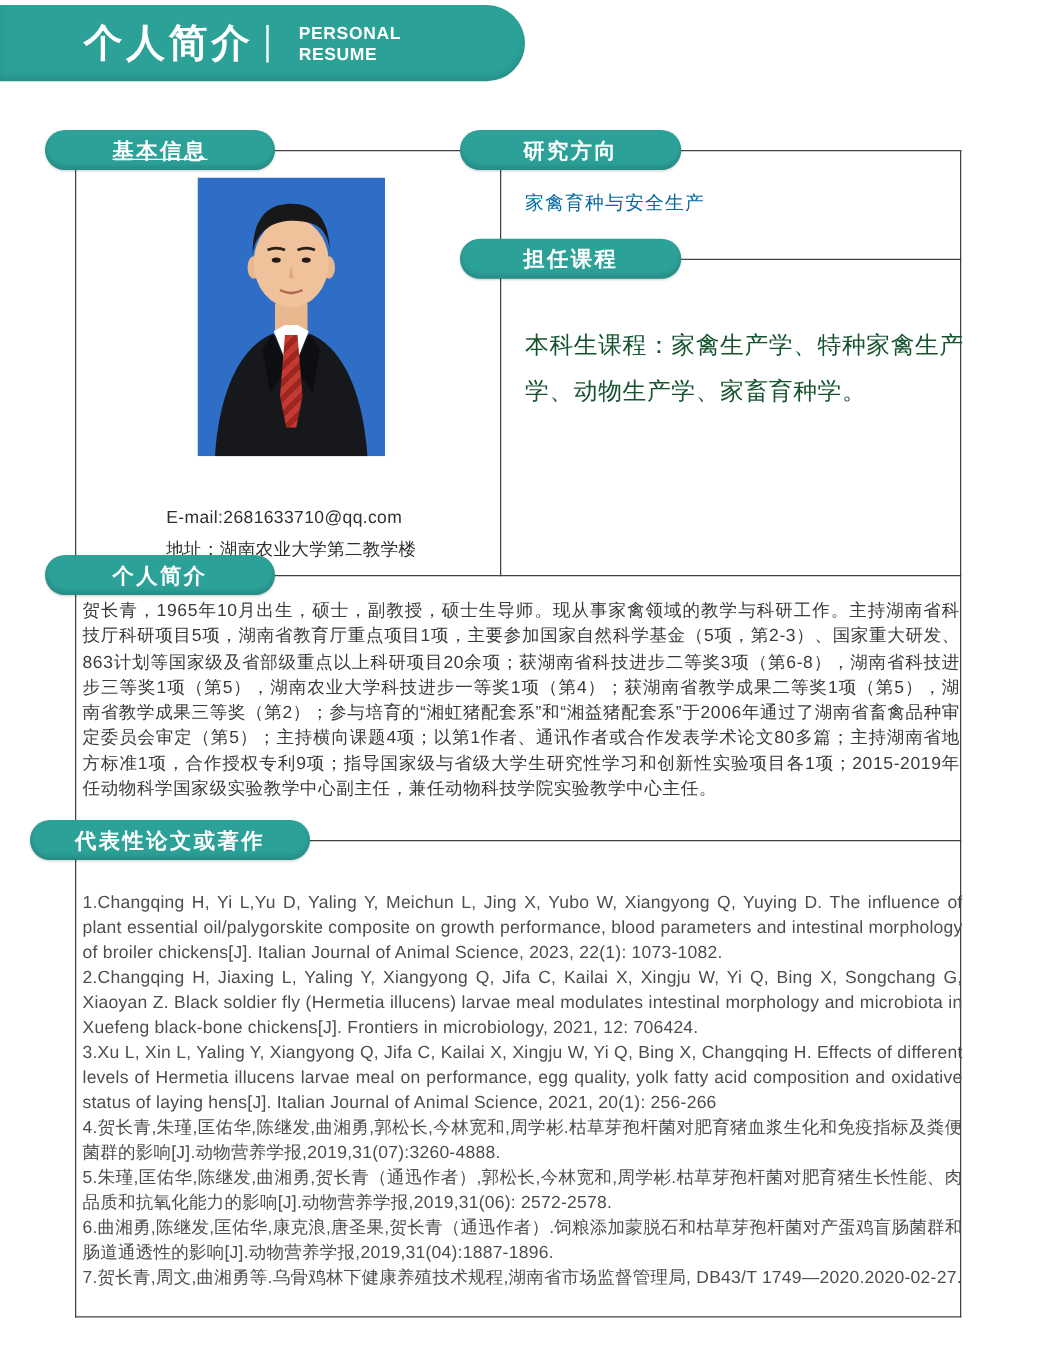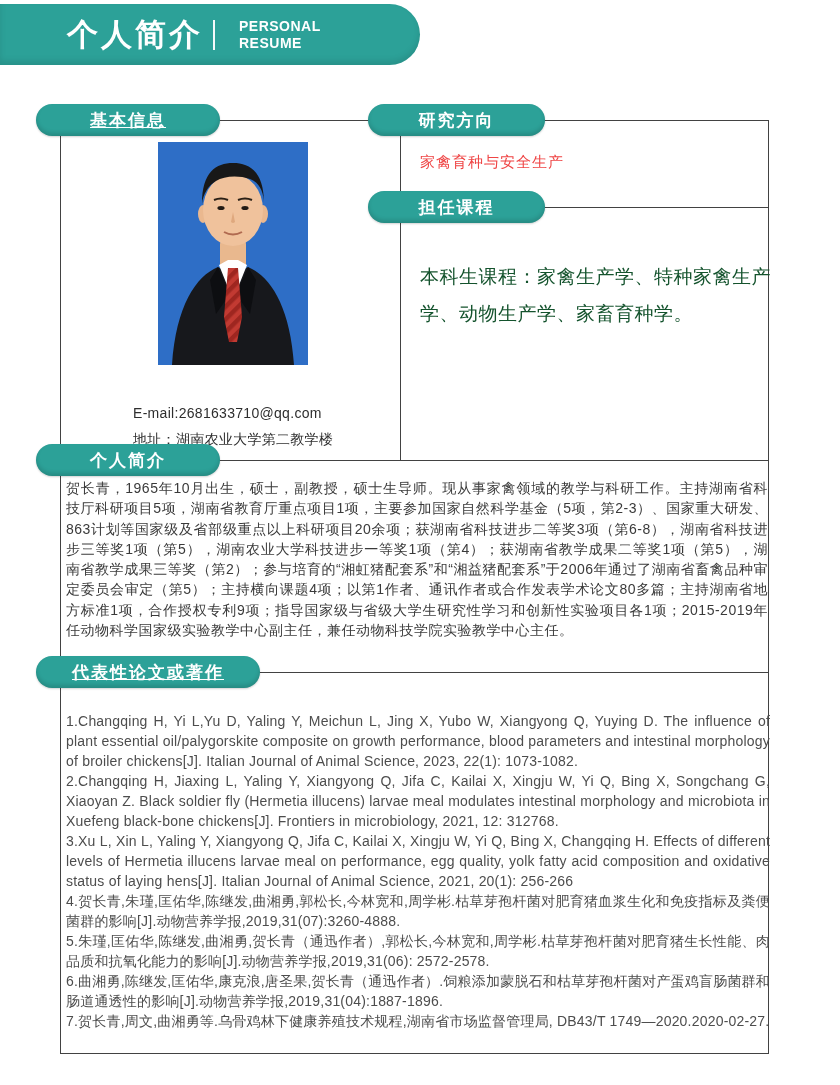--- a/index.html
+++ b/index.html
@@ -29,29 +29,29 @@
   .badge{
     position:absolute;height:32px;background:var(--teal,#2CA198);
     border-radius:16px;color:#fff;font-size:17px;font-weight:bold;letter-spacing:2px;
     display:flex;align-items:center;justify-content:center;z-index:5;
     box-shadow:inset 0 -3px 4px rgba(0,0,0,.14), 0 1px 2px rgba(0,0,0,.18);
   }
   .badge-basic   {left:36px; top:104px;width:184px;text-decoration:underline;}
   .badge-research{left:368px;top:104px;width:177px;}
   .badge-courses {left:368px;top:191px;width:177px;}
   .badge-profile {left:36px; top:444px;width:184px;}
-  .badge-pubs    {left:36px; top:656px;width:224px;text-decoration:underline;}
+  .badge-pubs    {left:24px; top:656px;width:224px;}
   
   .photo{position:absolute;left:158px;top:142px;width:150px;height:223px;z-index:2;}
   .photo svg{display:block;width:100%;height:100%;}
   .photo-bg{fill:var(--photoBlue,#2E6EC6);}
   
   .contact{position:absolute;left:133px;top:400px;font-size:14px;color:#2e2e2e;z-index:2;}
   .contact div{height:26px;line-height:26px;letter-spacing:.3px;}
-  .research-text{position:absolute;left:420px;top:153px;font-size:15px;color:#ef4444;z-index:2;letter-spacing:1px;text-align:right;}
+  .research-text{position:absolute;left:420px;top:153px;font-size:15px;color:#0369a1;z-index:2;letter-spacing:1px;text-align:right;}
   .courses-text{position:absolute;left:420px;top:258px;width:356px;font-size:19px;
     line-height:37px;color:#14532d;z-index:2;letter-spacing:.5px;}
   .courses-text p{margin:0;}
   .profile-text{
     position:absolute;left:66px;top:478px;width:702px;font-size:14px;line-height:20.3px;
     color:#3a3a3a;text-align:justify;z-index:2;letter-spacing:.5px;
   }
   .pubs{
     position:absolute;left:66px;top:691px;width:704px;font-size:14px;line-height:20px;
     color:#4d4d4d;text-align:justify;z-index:2;letter-spacing:.2px;margin-top:20px;
@@ -133,19 +133,19 @@
 <div class="research-text">家禽育种与安全生产</div>
 
 <div class="courses-text">
   <p>本科生课程：家禽生产学、特种家禽生产学、动物生产学、家畜育种学。</p>
 </div>
 
 <div class="profile-text">贺长青，1965年10月出生，硕士，副教授，硕士生导师。现从事家禽领域的教学与科研工作。主持湖南省科技厅科研项目5项，湖南省教育厅重点项目1项，主要参加国家自然科学基金（5项，第2-3）、国家重大研发、863计划等国家级及省部级重点以上科研项目20余项；获湖南省科技进步二等奖3项（第6-8），湖南省科技进步三等奖1项（第5），湖南农业大学科技进步一等奖1项（第4）；获湖南省教学成果二等奖1项（第5），湖南省教学成果三等奖（第2）；参与培育的“湘虹猪配套系”和“湘益猪配套系”于2006年通过了湖南省畜禽品种审定委员会审定（第5）；主持横向课题4项；以第1作者、通讯作者或合作发表学术论文80多篇；主持湖南省地方标准1项，合作授权专利9项；指导国家级与省级大学生研究性学习和创新性实验项目各1项；2015-2019年任动物科学国家级实验教学中心副主任，兼任动物科技学院实验教学中心主任。</div>
 
 <div class="pubs">
     <div class="pub-item">1.Changqing H, Yi L,Yu D, Yaling Y, Meichun L, Jing X, Yubo W, Xiangyong Q, Yuying D. The influence of plant essential oil/palygorskite composite on growth performance, blood parameters and intestinal morphology of broiler chickens[J]. Italian Journal of Animal Science, 2023, 22(1): 1073-1082.</div>
-    <div class="pub-item">2.Changqing H, Jiaxing L, Yaling Y, Xiangyong Q, Jifa C, Kailai X, Xingju W, Yi Q, Bing X, Songchang G, Xiaoyan Z. Black soldier fly (Hermetia illucens) larvae meal modulates intestinal morphology and microbiota in Xuefeng black-bone chickens[J]. Frontiers in microbiology, 2021, 12: 312768.</div>
+    <div class="pub-item">2.Changqing H, Jiaxing L, Yaling Y, Xiangyong Q, Jifa C, Kailai X, Xingju W, Yi Q, Bing X, Songchang G, Xiaoyan Z. Black soldier fly (Hermetia illucens) larvae meal modulates intestinal morphology and microbiota in Xuefeng black-bone chickens[J]. Frontiers in microbiology, 2021, 12: 706424.</div>
     <div class="pub-item">3.Xu L, Xin L, Yaling Y, Xiangyong Q, Jifa C, Kailai X, Xingju W, Yi Q, Bing X, Changqing H. Effects of different levels of Hermetia illucens larvae meal on performance, egg quality, yolk fatty acid composition and oxidative status of laying hens[J]. Italian Journal of Animal Science, 2021, 20(1): 256-266</div>
     <div class="pub-item">4.贺长青,朱瑾,匡佑华,陈继发,曲湘勇,郭松长,今林宽和,周学彬.枯草芽孢杆菌对肥育猪血浆生化和免疫指标及粪便菌群的影响[J].动物营养学报,2019,31(07):3260-4888.</div>
     <div class="pub-item">5.朱瑾,匡佑华,陈继发,曲湘勇,贺长青（通迅作者）,郭松长,今林宽和,周学彬.枯草芽孢杆菌对肥育猪生长性能、肉品质和抗氧化能力的影响[J].动物营养学报,2019,31(06): 2572-2578.</div>
     <div class="pub-item">6.曲湘勇,陈继发,匡佑华,康克浪,唐圣果,贺长青（通迅作者）.饲粮添加蒙脱石和枯草芽孢杆菌对产蛋鸡盲肠菌群和肠道通透性的影响[J].动物营养学报,2019,31(04):1887-1896.</div>
     <div class="pub-item">7.贺长青,周文,曲湘勇等.乌骨鸡林下健康养殖技术规程,湖南省市场监督管理局, DB43/T 1749—2020.2020-02-27.</div>
   </div>
 
 </body></html>

